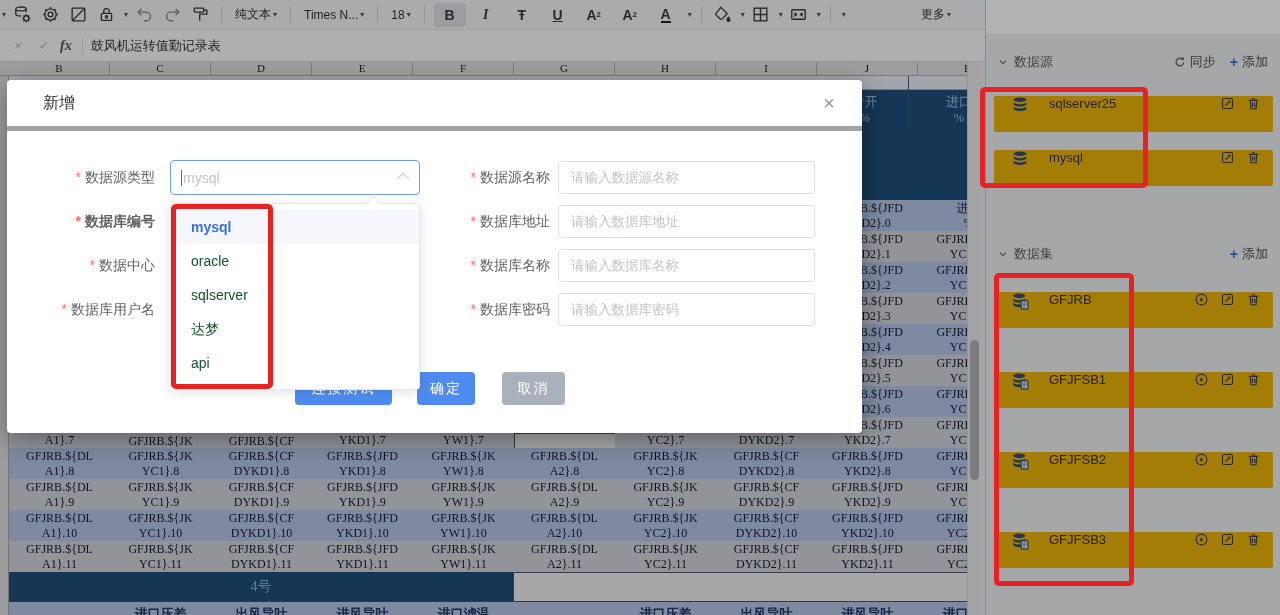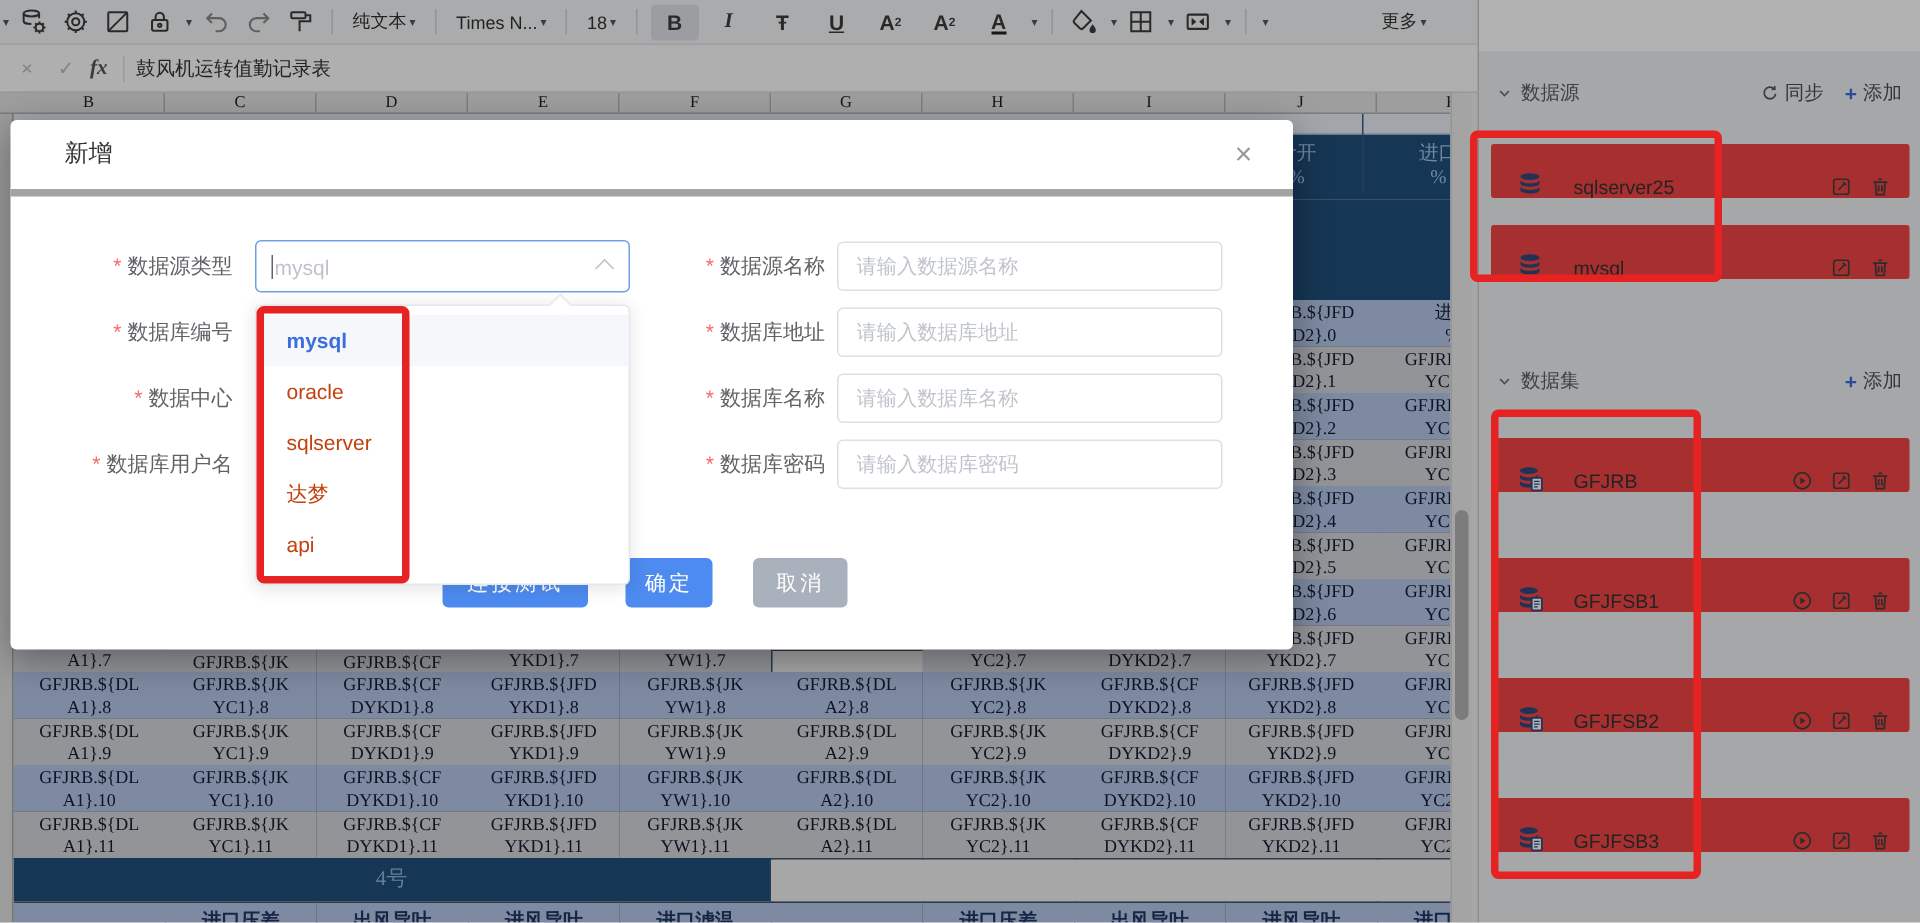--- a/index.html
+++ b/index.html
@@ -57,22 +57,22 @@
   .sb-header{height:33px;border-bottom:1px solid #e0e0e0;display:flex;align-items:center;
              padding:0 14px 0 20px;font-size:15px;font-weight:bold;color:#222;background:#fff}
   .sb-header .sp{flex:1}
   .sb-content{position:absolute;left:0;top:34px;right:0;bottom:0;background:#edeff2}
   .sb-sec{position:absolute;left:12px;right:12px;height:20px;display:flex;align-items:center;
           font-size:13px;color:#5a5e66}
   .sb-sec .sp{flex:1}
   .sb-sec .lbl{margin-left:6px}
   .sb-act{display:inline-flex;align-items:center;gap:4px;margin-left:14px;font-size:13px;color:#4b5157;cursor:pointer}
   .sb-act .plus{color:#3a6fe0;font-weight:bold;font-size:14px}
-  .sb-item{position:absolute;left:8px;width:279px;height:36px;background:#ef4444;border-radius:2px;
-           display:flex;align-items:flex-end;padding:0 12px 0 17px;box-sizing:border-box}
+  .sb-item{position:absolute;left:8px;width:279px;height:36px;background:#eab308;border-radius:2px;
+           display:flex;align-items:flex-start;padding:0 12px 0 17px;box-sizing:border-box}
   .sb-item .nm{font-size:13px;color:#333;margin-left:20px}
   .sb-item .sp{flex:1}
   .sb-item .acts{display:inline-flex;align-items:center;gap:11px}
   
   .mask{position:absolute;inset:0;background:rgba(0,0,0,.30);z-index:40}
   .modal{position:absolute;left:7px;top:80px;width:855px;height:353px;background:#fff;border-radius:4px;
          box-shadow:0 6px 24px rgba(0,0,0,.35);z-index:60}
   .m-head{height:46px;border-bottom:5px solid #a3a3a3;line-height:46px;padding:0 36px;font-size:16px;color:#333}
   .m-close{position:absolute;right:18px;top:0;width:30px;text-align:center;color:#999;font-size:20px;cursor:pointer}
   .req{color:#f56c6c;font-style:normal;margin-right:4px}
@@ -89,21 +89,21 @@
   .m-input::placeholder{color:#c0c4cc}
   .m-btn{position:absolute;top:292px;height:33px;border-radius:4px;color:#fff;font-size:14px;
          text-align:center;line-height:33px;cursor:pointer;letter-spacing:2px}
   .blue{background:#4e8bf0}
   .gray{background:#a9b1bd}
   .dropdown{position:absolute;left:163px;top:123px;width:250px;height:187px;background:#fff;
             border:1px solid #e4e7ed;border-radius:4px;box-shadow:0 2px 12px rgba(0,0,0,.12);z-index:5;box-sizing:border-box}
   .dd-arrow{position:absolute;top:-6px;right:40px;width:10px;height:10px;background:#fff;
             border-left:1px solid #e4e7ed;border-top:1px solid #e4e7ed;transform:rotate(45deg)}
   .dropdown ul{list-style:none;margin:0;padding:6px 0}
-  .dropdown li{height:34px;line-height:34px;padding-left:20px;font-size:14px;color:#c2410c;cursor:pointer}
+  .dropdown li{height:34px;line-height:34px;padding-left:20px;font-size:14px;color:#14532d;cursor:pointer}
   .dropdown li.selected{color:#3a6fe0;font-weight:bold;background:#f5f7fa}
   
   .ann{position:absolute;border:5px solid #e62222;border-radius:5px;z-index:80;box-sizing:border-box}
 </style>
 </head>
 <body>
 
 <div class="toolbar">
   <span class="tb-caret">▾</span>
   <span class="tb-btn">
@@ -938,21 +938,21 @@
   <div class="m-label" style="top:80px">
     <i class="req">*</i><span>数据源类型</span>
   </div>
   <div class="m-select" style="top:80px">
     <span class="cursorbar"></span>
     <span class="sel-val">mysql</span>
     <span class="sel-caret"></span>
   </div>
 
   <div id="left-labels">
-      <div class="m-label" style="top: 124px;"><i class="req">*</i><span class="t">数据库编号</span></div>
+      <div class="m-label" style="top: 124px; font-weight: bold;"><i class="req">*</i><span class="t">数据库编号</span></div>
       <div class="m-label" style="top: 168px;"><i class="req">*</i><span class="t">数据中心</span></div>
       <div class="m-label" style="top: 212px;"><i class="req">*</i><span class="t">数据库用户名</span></div>
     </div>
   <div id="right-rows">
       <div class="m-label-r" style="top: 80px;"><i class="req">*</i><span class="t">数据源名称</span></div>
       <input class="m-input" placeholder="请输入数据源名称" style="top: 81px;">
       <div class="m-label-r" style="top: 124px;"><i class="req">*</i><span class="t">数据库地址</span></div>
       <input class="m-input" placeholder="请输入数据库地址" style="top: 125px;">
       <div class="m-label-r" style="top: 168px;"><i class="req">*</i><span class="t">数据库名称</span></div>
       <input class="m-input" placeholder="请输入数据库名称" style="top: 169px;">

